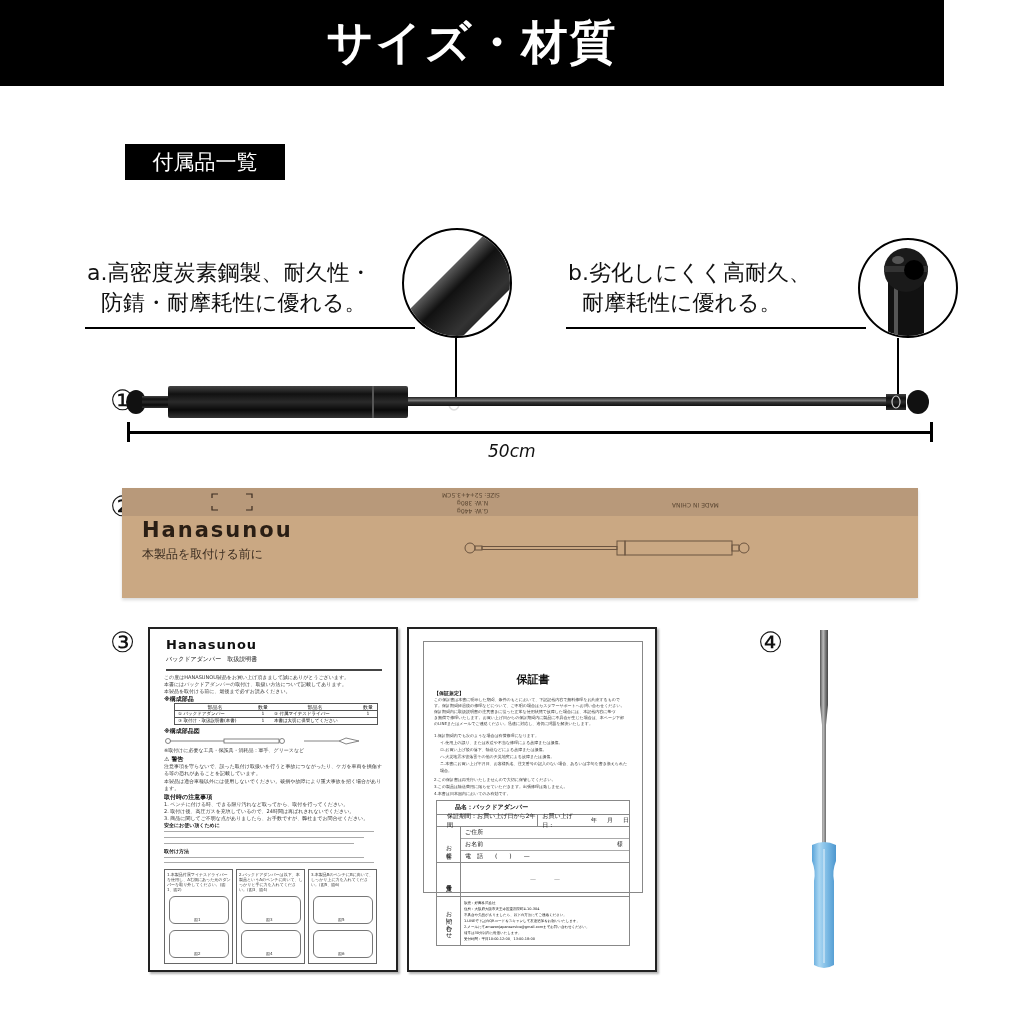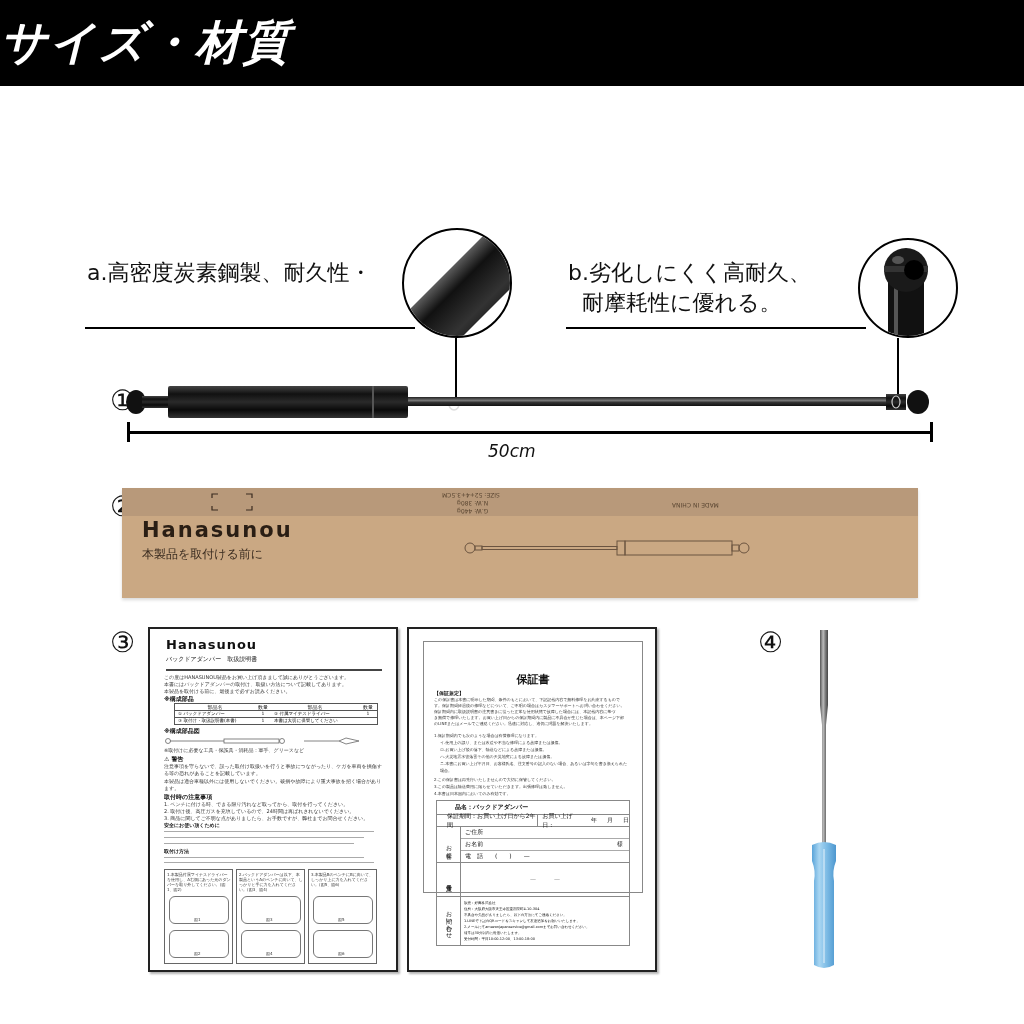--- a/index.html
+++ b/index.html
@@ -1,19 +1,19 @@
 <!DOCTYPE html>
 <html><head>
 <meta charset="utf-8">
 <style>
   * { box-sizing: border-box; margin: 0; padding: 0; }
   html, body { width: 1024px; height: 1024px; background: #ffffff; overflow: hidden; }
   body { position: relative; font-family: "DejaVu Sans", "Liberation Sans", sans-serif; color: #111; }
 
-  .title-bar { position: absolute; left: 0; top: 0; width: 1024px; height: 86px; background: #000; display: flex; align-items: center; justify-content: flex-start; font-style: italic; }
+  .title-bar { position: absolute; left: 0; top: 0; width: 944px; height: 86px; background: #000; display: flex; align-items: center; justify-content: center; }
   .title-bar .title { color: #fff; font-size: 46px; font-weight: bold; letter-spacing: 2px; }
 
   .acc-row { position: absolute; left: 125px; top: 144px; width: 783px; height: 36px; display: flex; }
   .acc-label { width: 160px; background: #000; color: #fff; font-size: 21px; display: flex; align-items: center; justify-content: center; }
   .acc-list { flex: 1; background: #b3b3b3; color: #111; font-size: 21px; display: flex; align-items: center; padding-left: 16px; letter-spacing: 0.5px; }
 
   .feature { position: absolute; font-size: 22px; line-height: 30px; color: #111; }
   .feature-a { left: 87px; top: 258px; }
   .feature-b { left: 568px; top: 258px; }
   .feature .l2 { padding-left: 14px; }
@@ -51,24 +51,26 @@
   .wt-side { width: 24px; border-right: 1px solid #888; writing-mode: vertical-rl; font-size: 6px; display: flex; align-items: center; justify-content: center; align-self: stretch; }
 </style>
 </head>
 <body>
 
 <div class="title-bar">
   <div class="title">サイズ・材質</div>
 </div>
 
 <div class="acc-row">
+  <div class="acc-label">付属品一覧</div>
 </div>
 
 <div class="feature feature-a">
   <div>a.高密度炭素鋼製、耐久性・</div>
+  <div class="l2">防錆・耐摩耗性に優れる。</div>
 </div>
 <div class="underline" style="left:85px; top:327px; width:330px;"></div>
 <div class="zoom-circle" style="left:402px; top:228px; width:110px; height:110px;">
   <svg width="110" height="110" viewBox="0 0 110 110">
     <defs>
       <linearGradient id="cg" x1="0" y1="0" x2="1" y2="1">
         <stop offset="0" stop-color="#555"></stop>
           <stop offset="0.2" stop-color="#111"></stop>
         <stop offset="0.35" stop-color="#666"></stop>
           <stop offset="0.45" stop-color="#111"></stop>

